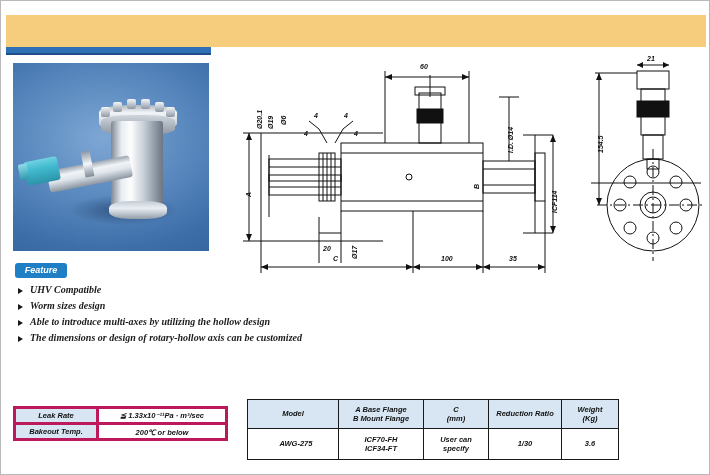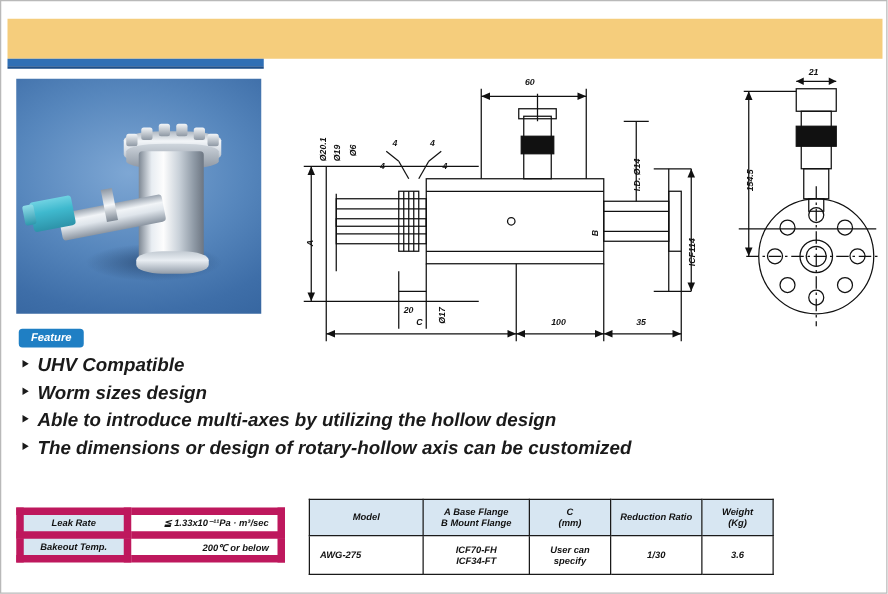--- a/index.html
+++ b/index.html
@@ -94,59 +94,60 @@
     position:absolute;left:14px;top:262px;width:52px;height:15px;
     background:#1f7fc4;border-radius:3px;
   }
   .feature-tag span{
     display:block;text-align:center;line-height:15px;
     color:#fff;font-size:9px;font-weight:bold;font-style:italic;
   }
   .feat-list{position:absolute;left:16px;top:283px;width:340px;}
   .feat-item{
     position:relative;padding-left:13px;margin-bottom:5px;
-    font-size:15px;font-weight:bold;font-style:italic;color:#1a1a1a;
+    font-size:10px;font-weight:bold;font-style:italic;color:#1a1a1a;
     white-space:nowrap;
+    font-family:Liberation Serif, serif;
   }
   .feat-item:before{
     content:"";position:absolute;left:1px;top:4px;
     border-left:5px solid #1a1a1a;border-top:3px solid transparent;border-bottom:3px solid transparent;
   }
 
   
   .spec-table{
     position:absolute;left:12px;top:405px;width:215px;
     border-collapse:collapse;
   }
   .spec-table td{
-    border:6px solid #be185d;height:13px;
+    border:3px solid #be185d;height:13px;
     font-size:7.5px;font-weight:bold;font-style:italic;color:#111;
     padding:0 7px;
   }
   .spec-table td.k{
     width:66px;background:#d7e6f2;text-align:center;
   }
-  .spec-table td.v{background:#fff;text-align:right;}
+  .spec-table td.v{background:#fff;text-align:center;}
 
   
   .model-table{
     position:absolute;left:246px;top:398px;width:352px;
     border-collapse:collapse;table-layout:fixed;padding-left:44px;
   }
   .model-table th{
     background:#d7e6f2;border:1px solid #1a1a1a;
     font-size:7.5px;font-weight:bold;font-style:italic;color:#111;
     height:26px;line-height:1.25;padding:1px 2px;
   }
   .model-table td{
     border:1px solid #1a1a1a;background:#fff;
     font-size:7.5px;font-weight:bold;font-style:italic;color:#111;
     height:28px;text-align:center;line-height:1.25;padding:1px 2px;
   }
-  .model-table td.model-cell{text-align:left;padding-left:8px;}
+  .model-table td.model-cell{text-align:center;padding-left:8px;}
 
   
   .drawing{position:absolute;left:222px;top:56px;width:480px;height:235px;}
   .dim{
     position:absolute;font-size:7px;font-weight:bold;font-style:italic;
     color:#111;white-space:nowrap;
   }
   .dim.v{transform:rotate(-90deg);transform-origin:0 0;}
   svg.dwg{position:absolute;left:0;top:0;}
 </style>

